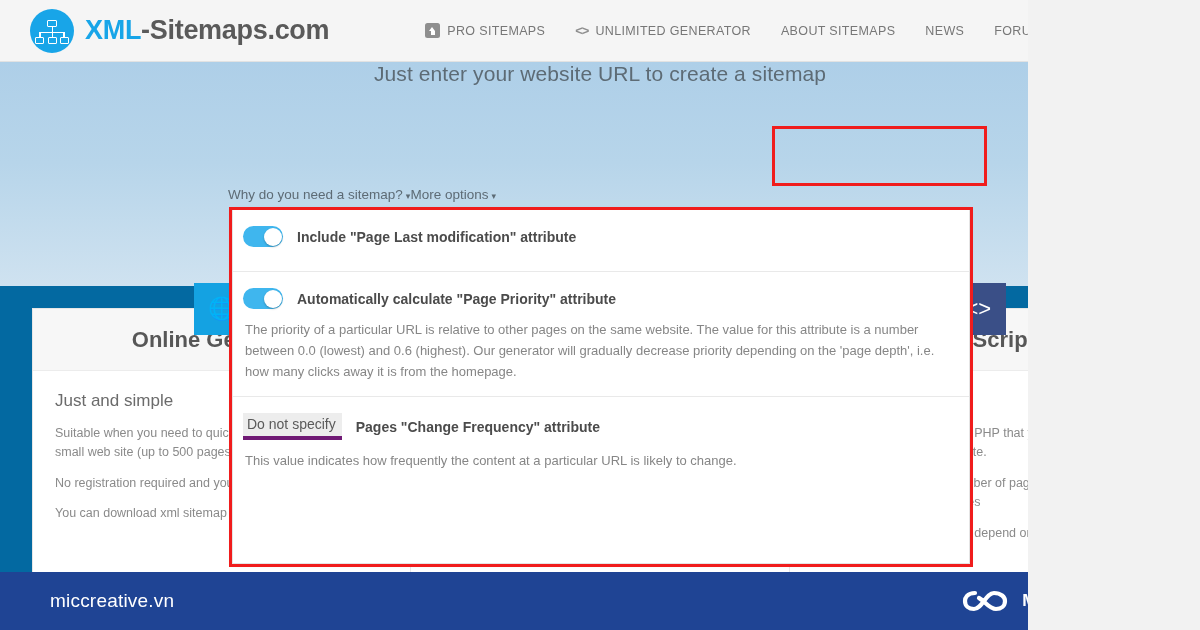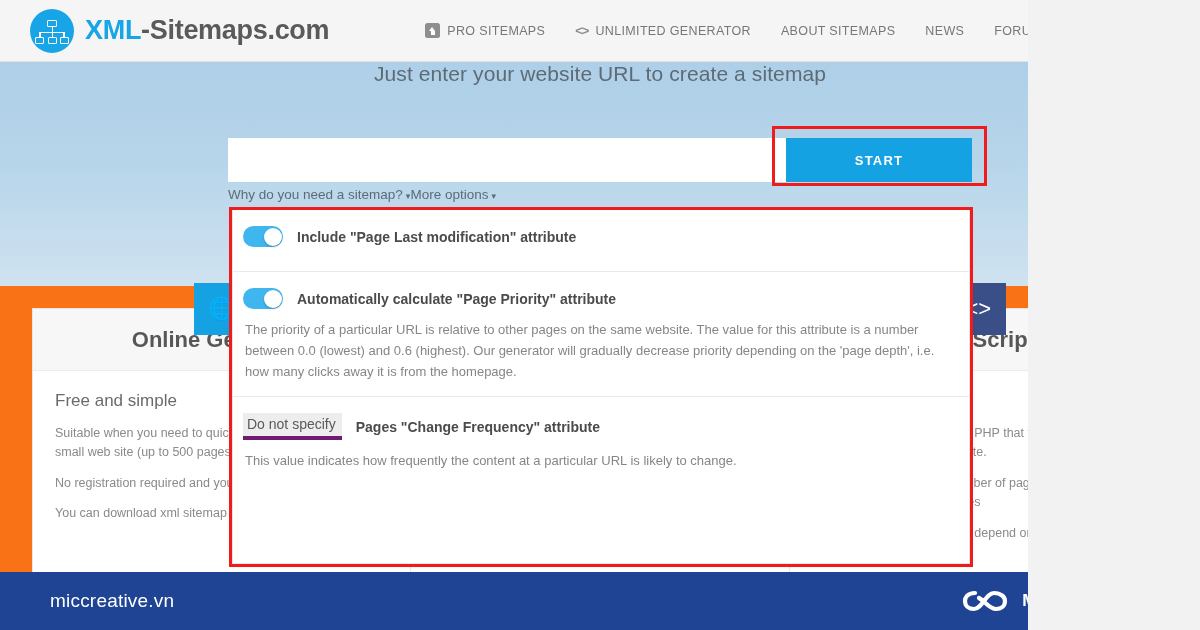--- a/index.html
+++ b/index.html
@@ -1,21 +1,21 @@
 <!DOCTYPE html>
 <html><head>
 <meta charset="utf-8">
 <style>
   * { box-sizing: border-box; margin: 0; padding: 0; }
   html, body {
     width: 1200px; height: 630px;
     font-family: "Liberation Sans", sans-serif;
     background: #f2f2f2; overflow: hidden;
   }
-  .page { position: relative; width: 1028px; height: 630px; overflow: hidden; background:#f97316; }
+  .page { position: relative; width: 1028px; height: 630px; overflow: hidden; background:#0369a1; }
 
   
   .header {
     position: absolute; top: 0; left: 0; width: 1200px; height: 62px;
     background: #f5f5f5; border-bottom: 1px solid #e2e2e2;
     display: flex; align-items: center;
   }
   .brand { display: flex; align-items: center; margin-left: 30px; }
   .brand-logo {
     width: 44px; height: 44px; border-radius: 50%;
@@ -215,39 +215,35 @@
 
     <div class="fb-like">
       <span class="fb-thumb">👍</span>
       <span>Thích 36</span>
     </div>
   </div>
 
   <div class="hero">
     <div class="hero-title">Just enter your website URL to create a sitemap</div>
 
-    <div class="hero-form">
-      <input class="url-input" type="text" placeholder="" style="">
-      <button class="start-btn">START</button>
-    </div>
 
     <div class="hero-links">
       <span><span>Why do you need a sitemap?</span><span class="caret-d">▾</span></span>
       <span><span>More options</span><span class="caret-d">▾</span></span>
     </div>
   </div>
 
   <div class="cards">
     <div class="card">
       <div class="card-badge badge-blue">🌐</div>
       <div class="card-head">
         <div class="card-title">Online Generator</div>
       </div>
       <div class="card-body">
-        <div class="card-sub">Free and simple</div>
+        <div class="card-sub">Just and simple</div>
         <div class="card-p">Suitable when you need to quickly create a sitemap for a small web site (up to 500 pages).</div>
         <div class="card-p">No registration required and you get the result immediately.</div>
         <div class="card-p">You can download xml sitemap or have it emailed.</div>
       </div>
     </div>
 
     <div class="card">
       <div class="card-badge badge-navy">⚙</div>
       <div class="card-head">
         <div class="card-title">Pro Sitemaps</div>

